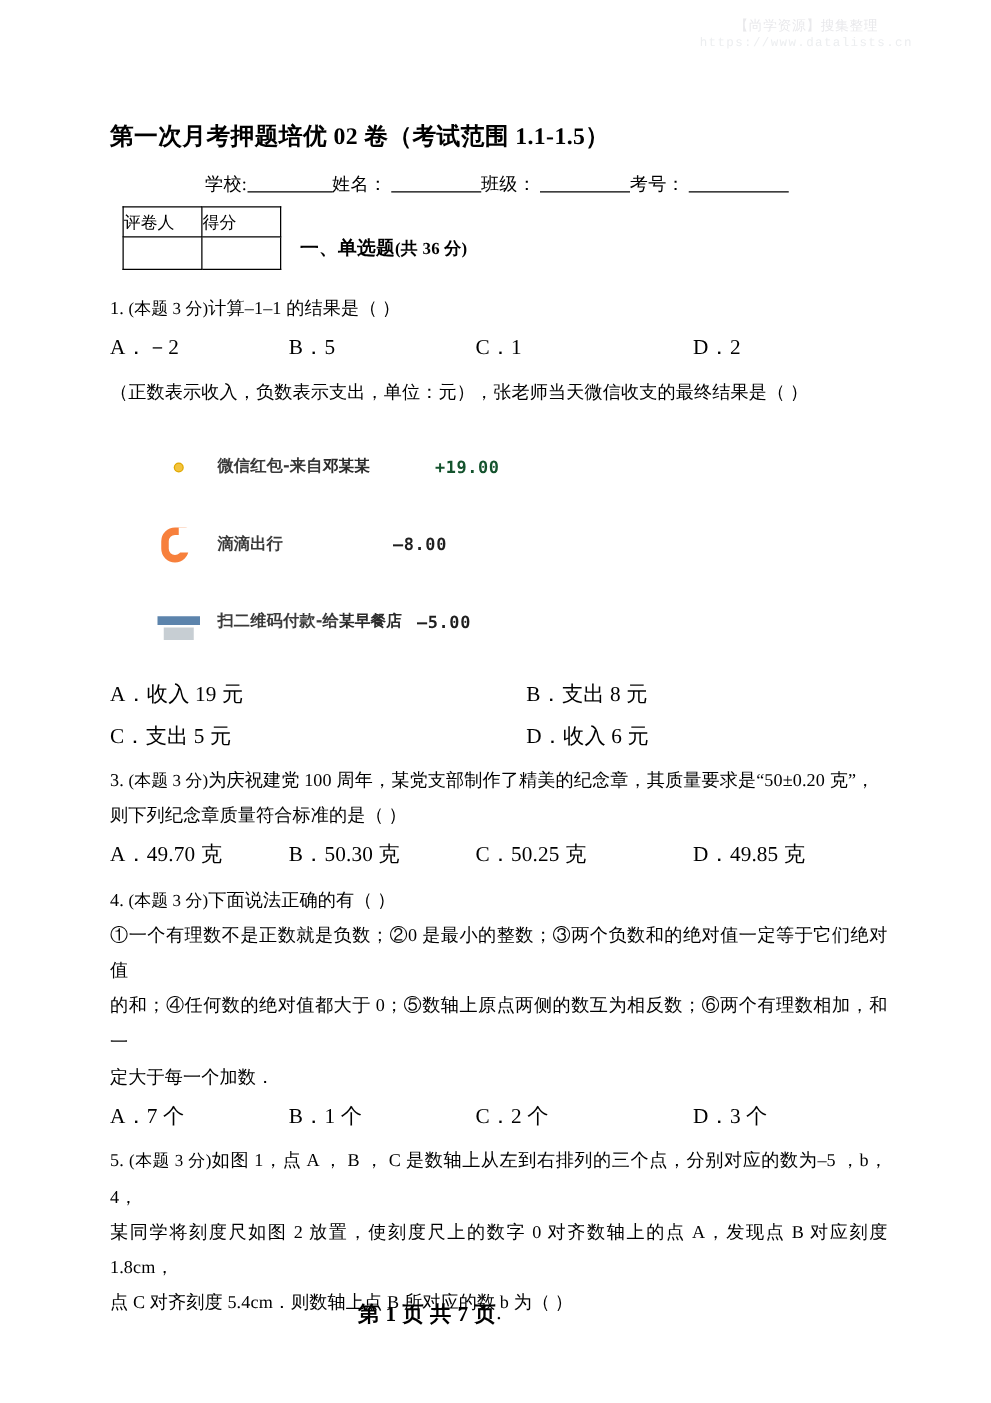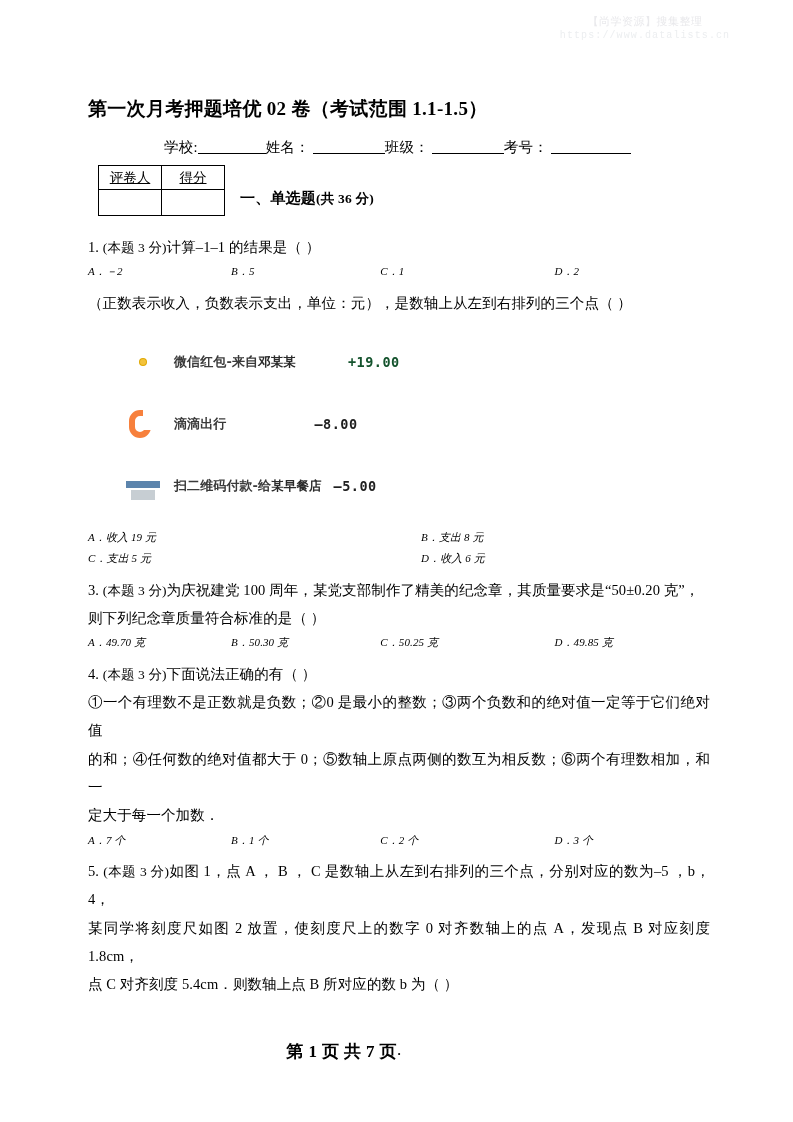--- a/index.html
+++ b/index.html
@@ -93,24 +93,23 @@
   .score-table {
     border-collapse: collapse;
     position: absolute;
     left: 10px;
     top: 0;
   }
   .score-table td {
     border: 1.2px solid #000;
     width: 62px;
     height: 23px;
-    text-align: center;
+    text-align: left;
     font-size: 13.5px;
     padding: 0;
-    text-decoration: underline;
   }
   .score-table td.empty { height: 25px; }
   .section-heading {
     position: absolute;
     left: 152px;
     top: 24px;
     font-weight: bold;
     font-size: 15px;
     letter-spacing: 0.2px;
   }
@@ -127,23 +126,22 @@
   .q-text {
     text-align: justify;
     margin: 0;
   }
   .qnum { font-family: "Liberation Serif", serif; }
   .paren { font-size: 13.5px; }
 
   .options {
     display: flex;
     width: 100%;
-    font-size: 11px;
+    font-size: 17px;
     line-height: 1.95;
-    font-style: italic;
   }
   .options .opt { flex: 0 0 25%; white-space: nowrap; }
   .options.two .opt { flex: 0 0 50%; }
   .options.two .opt:nth-child(2) { padding-left: 22px; }
   .options.four .opt:nth-child(1) { flex-basis: 23%; }
   .options.four .opt:nth-child(2) { flex-basis: 24%; }
   .options.four .opt:nth-child(3) { flex-basis: 28%; }
 
   
   .mt6 { margin-top: 6px; }
@@ -329,21 +327,21 @@
       </p>
       <div class="options four">
         <span class="opt">A．－2</span>
         <span class="opt">B．5</span>
         <span class="opt">C．1</span>
         <span class="opt">D．2</span>
       </div>
     </div>
 
     <div class="q mt6">
-      <p class="q-text">（正数表示收入，负数表示支出，单位：元），是数轴上从左到右排列的三个点（     ）</p>
+      <p class="q-text">（正数表示收入，负数表示支出，单位：元），张老师当天微信收支的最终结果是（     ）</p>
 
       <div class="bill">
         <div class="bill-row r1">
           <span class="bill-icon"><span class="ico-redpacket"></span></span>
           <span class="bill-label">微信红包-来自</span>
           <span class="bill-sub">邓某某</span>
           <span class="bill-amt pos">+19.00</span>
         </div>
         <div class="bill-row r2">
           <span class="bill-icon"><span class="ico-didi"></span></span>

